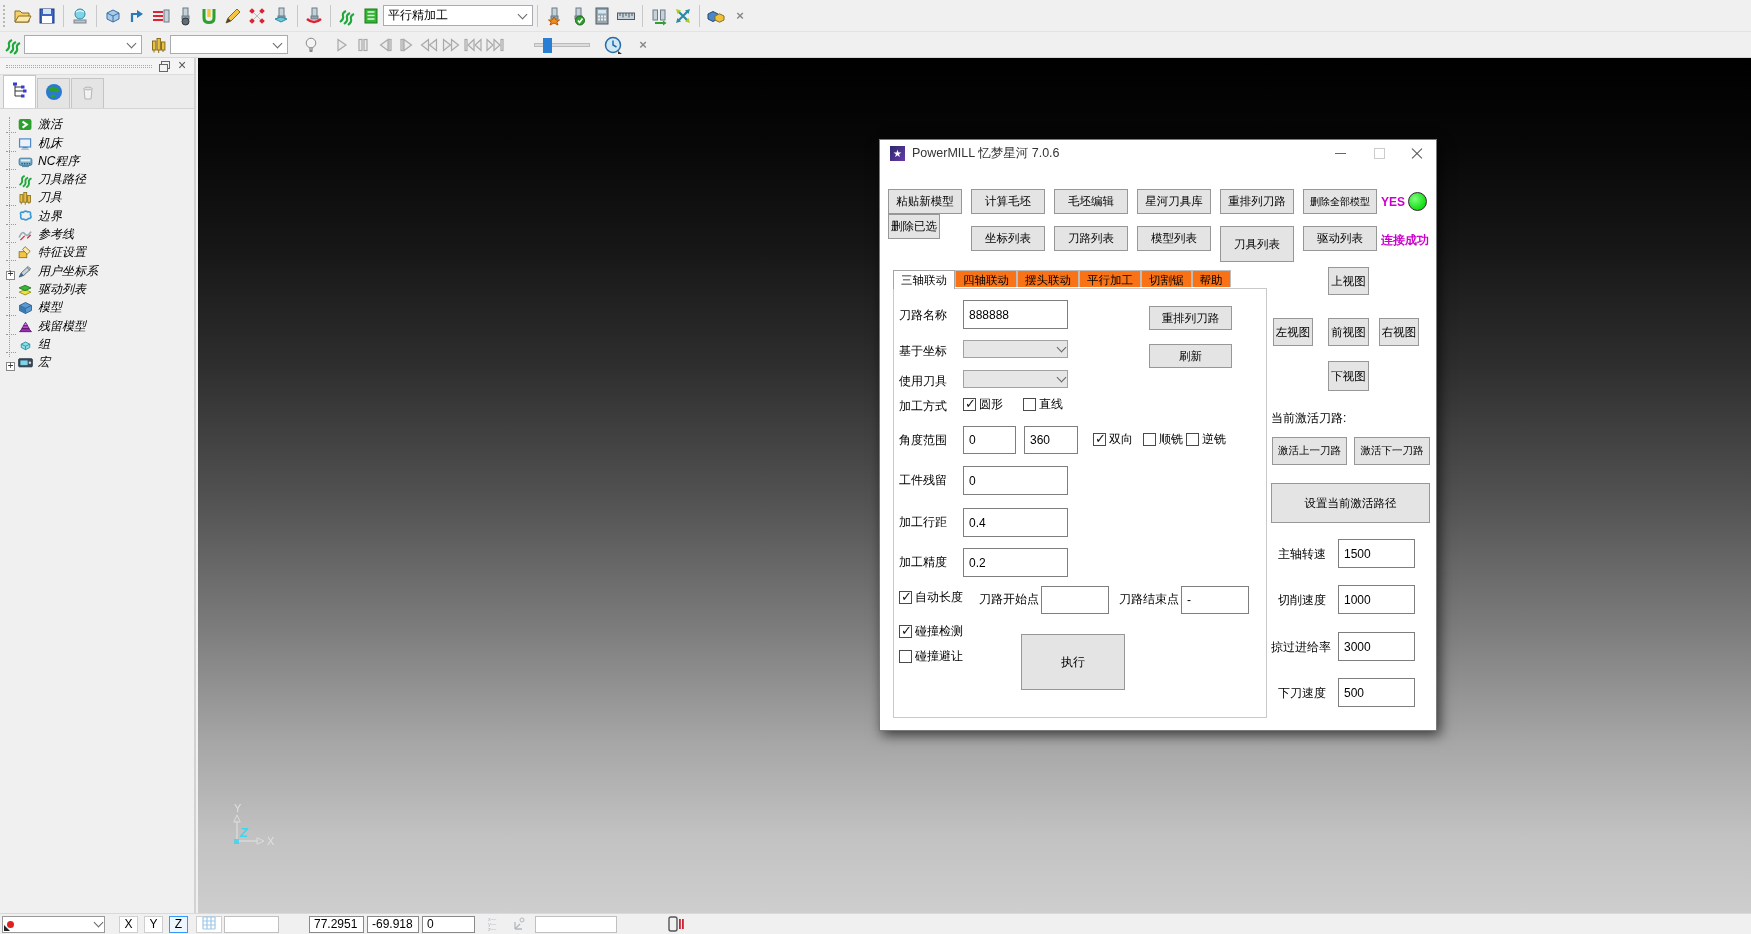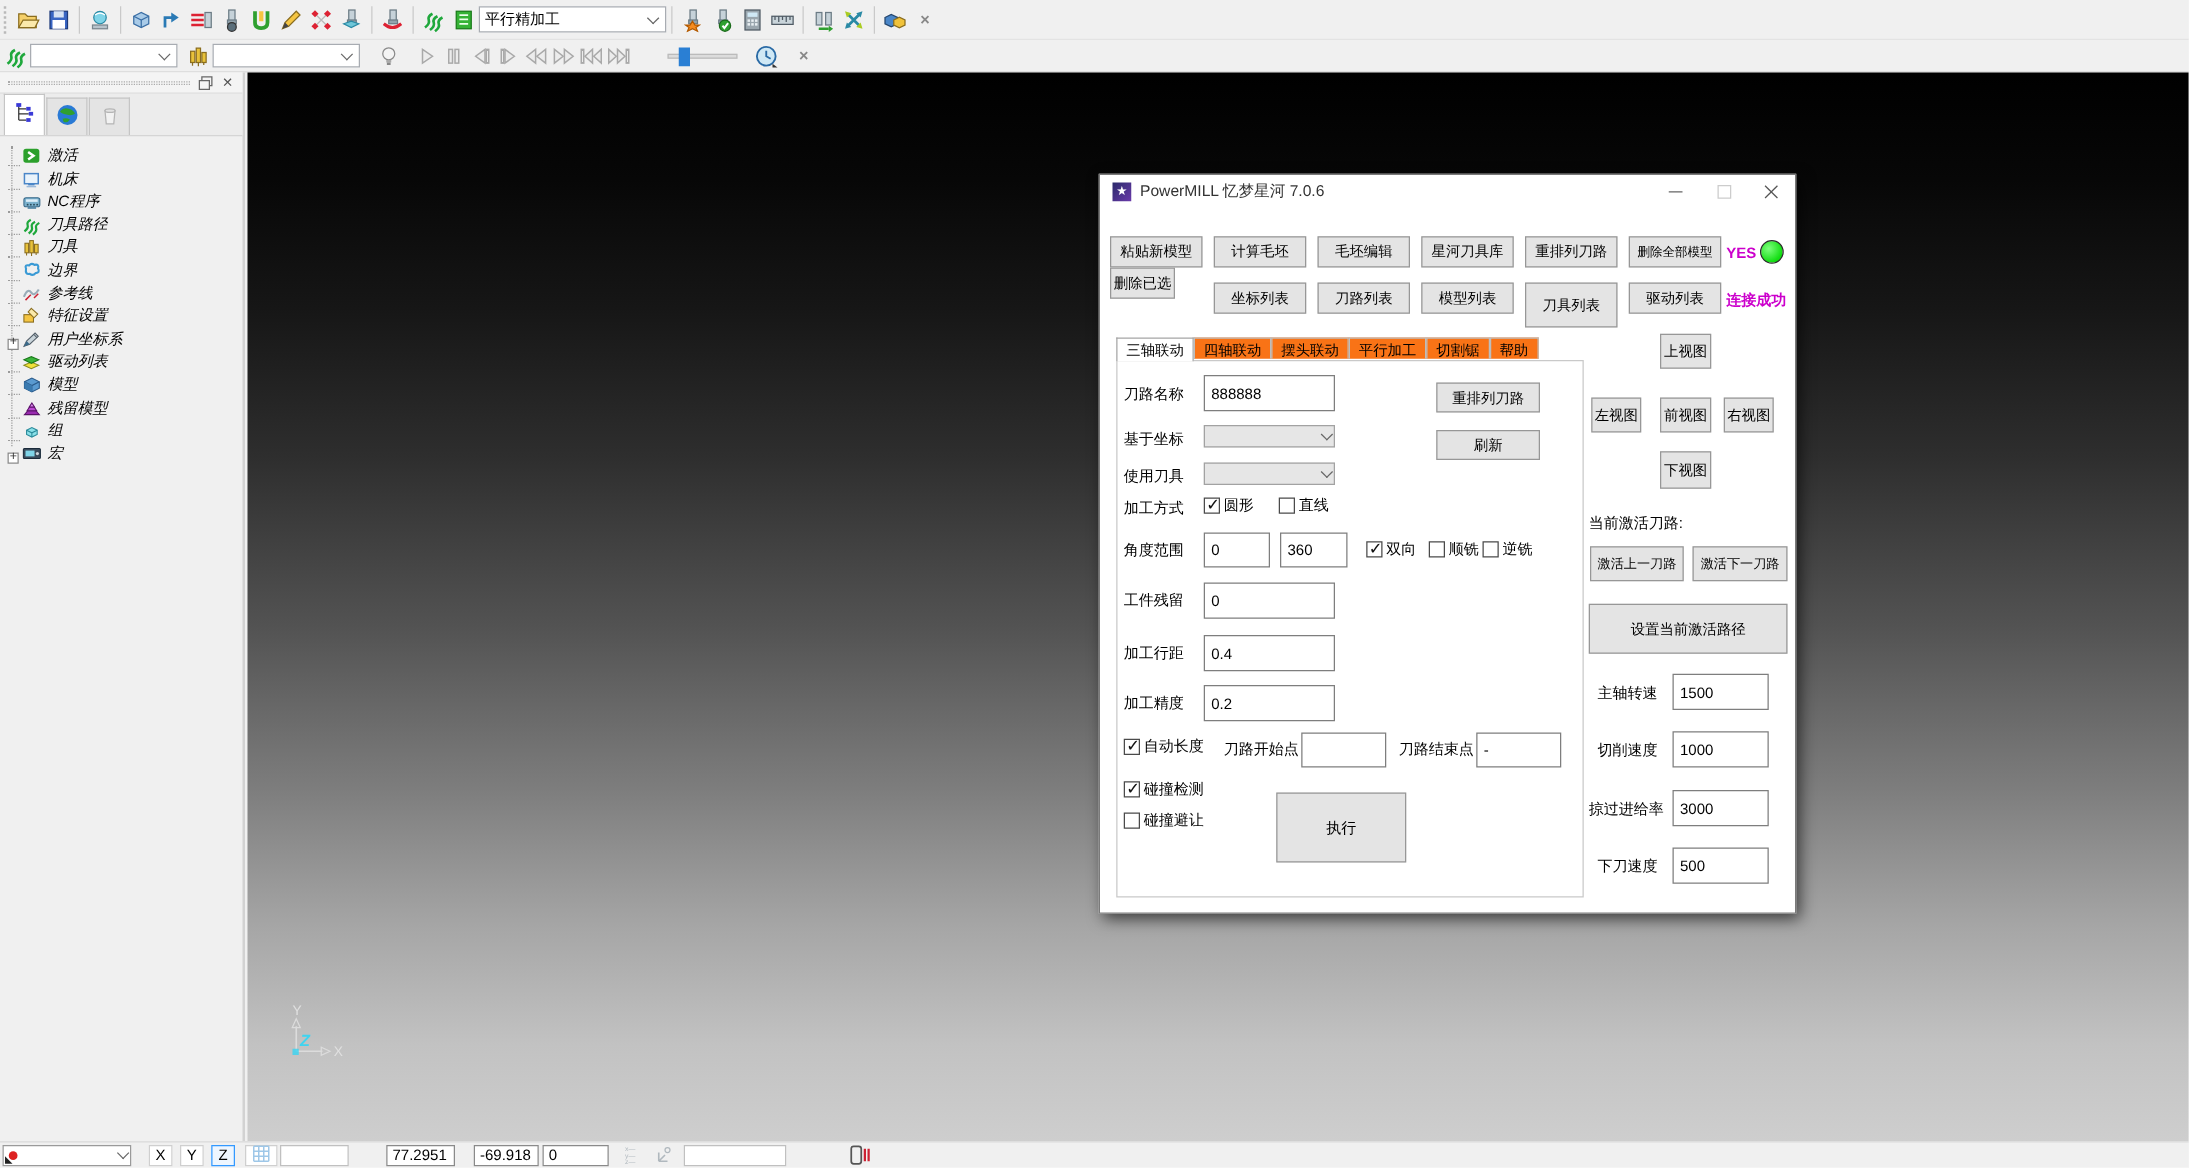--- a/index.html
+++ b/index.html
@@ -734,21 +734,21 @@
     <div class="sb-axisbtn active">Z</div>
     <div class="sb-axisbtn" style="width:26px;margin-left:8px">
         <span><svg width="20" height="20" viewBox="0 0 20 20">
             <g stroke="#9ec7e8" stroke-width="1.2">
               <path d="M4 4 H16 M4 8 H16 M4 12 H16 M4 16 H16 M4 4 V16 M8 4 V16 M12 4 V16 M16 4 V16"></path>
             </g>
           </svg></span>
       </div>
     <div class="sb-field" style="width:55px;margin-left:2px;border-color:#c0c0c0"></div>
     <div class="sb-field" style="width:55px;margin-left:30px">77.2951</div>
-    <div class="sb-field" style="width:52px;margin-left:15px">-69.918</div>
+    <div class="sb-field" style="width:52px;margin-left:3px">-69.918</div>
     <div class="sb-field" style="width:53px;margin-left:3px">0</div>
     <span class="tbi" style="margin-left:8px">
         <svg width="20" height="20" viewBox="0 0 20 20">
           <g fill="#b0b8be" font-size="5.5" font-family="sans-serif">
             <text x="3" y="7">x—</text>
             <text x="3" y="12">y—</text>
             <text x="3" y="17">z—</text>
           </g>
         </svg>
       </span>

